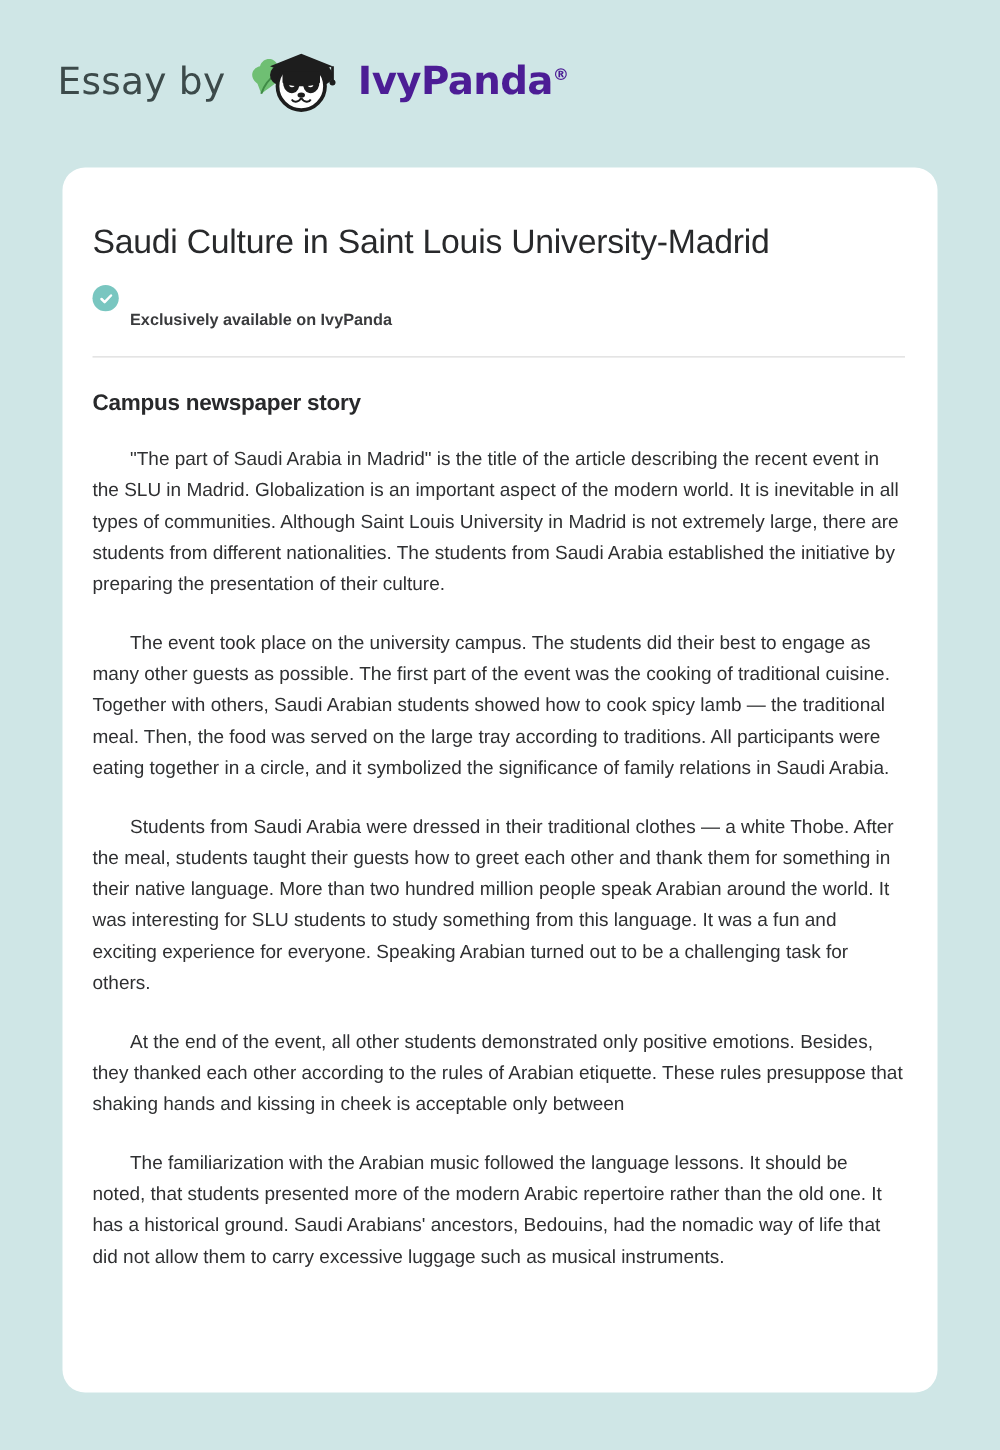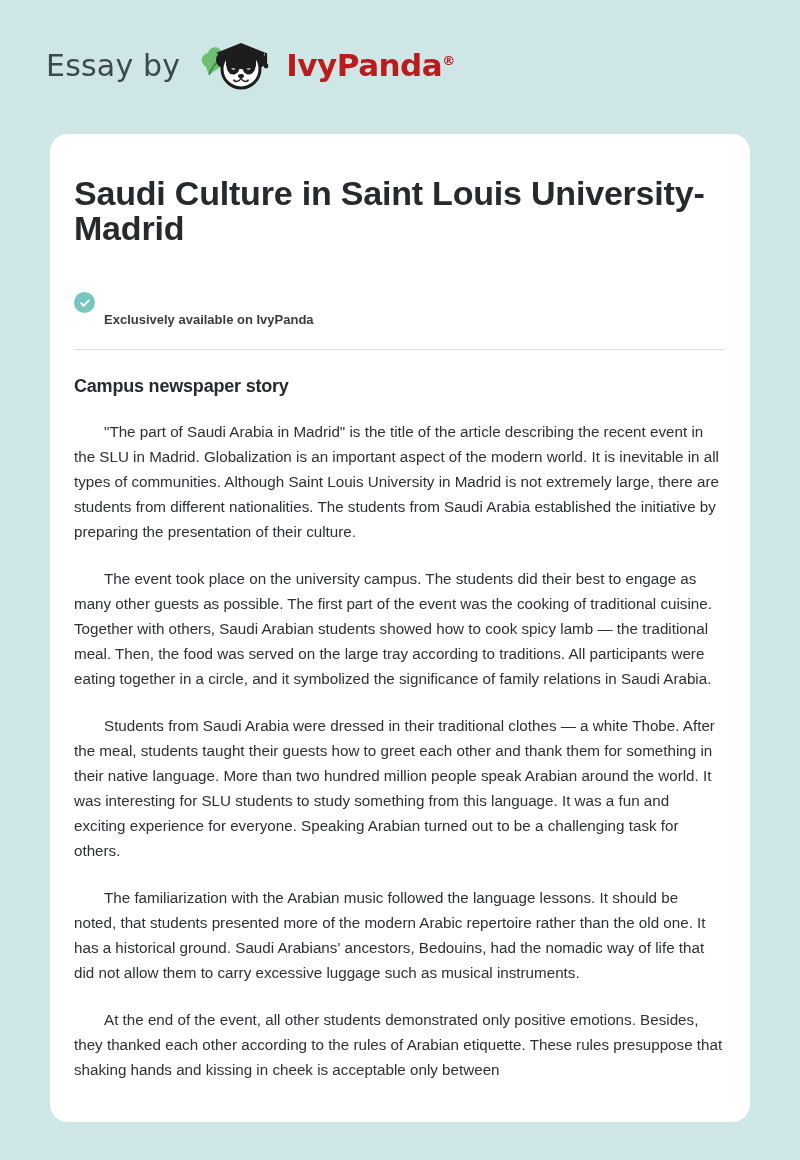--- a/index.html
+++ b/index.html
@@ -44,21 +44,21 @@
   }
   .panda-mark {
     position: relative;
     width: 88px;
     height: 60px;
     flex: none;
   }
   .brand-word {
     font-size: 31px;
     font-weight: 700;
-    color: #b91c1c;
+    color: #4c1d95;
     font-family: "DejaVu Sans", sans-serif;
     letter-spacing: -0.5px;
     position: relative;
     margin-left: -4px;
   }
   .brand-word .reg {
     font-size: 13px;
     vertical-align: super;
     font-weight: 700;
   }
@@ -69,25 +69,25 @@
     left: 50px;
     top: 134px;
     width: 700px;
     background: #ffffff;
     border-radius: 18px;
     box-sizing: border-box;
     padding: 42px 26px 40px 24px;
     min-height: 980px;
   }
   .doc-title {
-    font-size: 34px;
+    font-size: 27px;
     line-height: 35px;
-    font-weight: 700;
+    font-weight: 400;
     color: #28292b;
-    margin: 0 0 32px 0;
+    margin: 0 0 3px 0;
     font-family: "Liberation Sans", sans-serif;
     letter-spacing: -0.2px;
   }
   .badge-row {
     display: flex;
     align-items: center;
     gap: 9px;
     margin-bottom: 22px;
   }
   .badge-check {
@@ -183,17 +183,17 @@
       <span class="badge-text">Exclusively available on IvyPanda</span>
     </div>
 
     <div class="divider"></div>
 
     <h2 class="section-heading">Campus newspaper story</h2>
 
     <p class="body-par">"The part of Saudi Arabia in Madrid" is the title of the article describing the recent event in the SLU in Madrid. Globalization is an important aspect of the modern world. It is inevitable in all types of communities. Although Saint Louis University in Madrid is not extremely large, there are students from different nationalities. The students from Saudi Arabia established the initiative by preparing the presentation of their culture.</p>
     <p class="body-par">The event took place on the university campus. The students did their best to engage as many other guests as possible. The first part of the event was the cooking of traditional cuisine. Together with others, Saudi Arabian students showed how to cook spicy lamb — the traditional meal. Then, the food was served on the large tray according to traditions. All participants were eating together in a circle, and it symbolized the significance of family relations in Saudi Arabia.</p>
     <p class="body-par">Students from Saudi Arabia were dressed in their traditional clothes — a white Thobe. After the meal, students taught their guests how to greet each other and thank them for something in their native language. More than two hundred million people speak Arabian around the world. It was interesting for SLU students to study something from this language. It was a fun and exciting experience for everyone. Speaking Arabian turned out to be a challenging task for others.</p>
+    <p class="body-par">At the end of the event, all other students demonstrated only positive emotions. Besides, they thanked each other according to the rules of Arabian etiquette. These rules presuppose that shaking hands and kissing in cheek is acceptable only between</p>
     <p class="body-par">The familiarization with the Arabian music followed the language lessons. It should be noted, that students presented more of the modern Arabic repertoire rather than the old one. It has a historical ground. Saudi Arabians' ancestors, Bedouins, had the nomadic way of life that did not allow them to carry excessive luggage such as musical instruments.</p>
-    <p class="body-par">At the end of the event, all other students demonstrated only positive emotions. Besides, they thanked each other according to the rules of Arabian etiquette. These rules presuppose that shaking hands and kissing in cheek is acceptable only between</p>
 
   </div>
 </div>
 
 </body></html>

